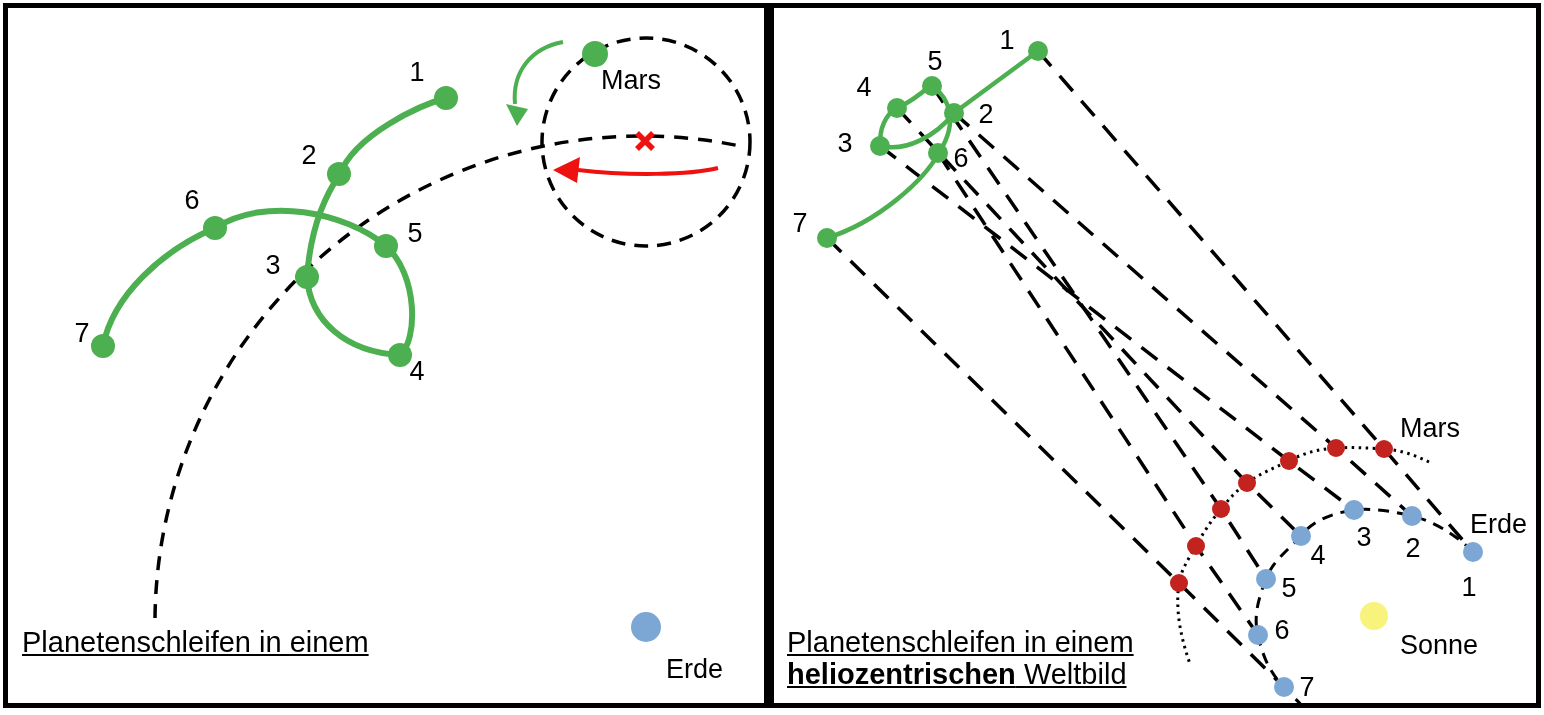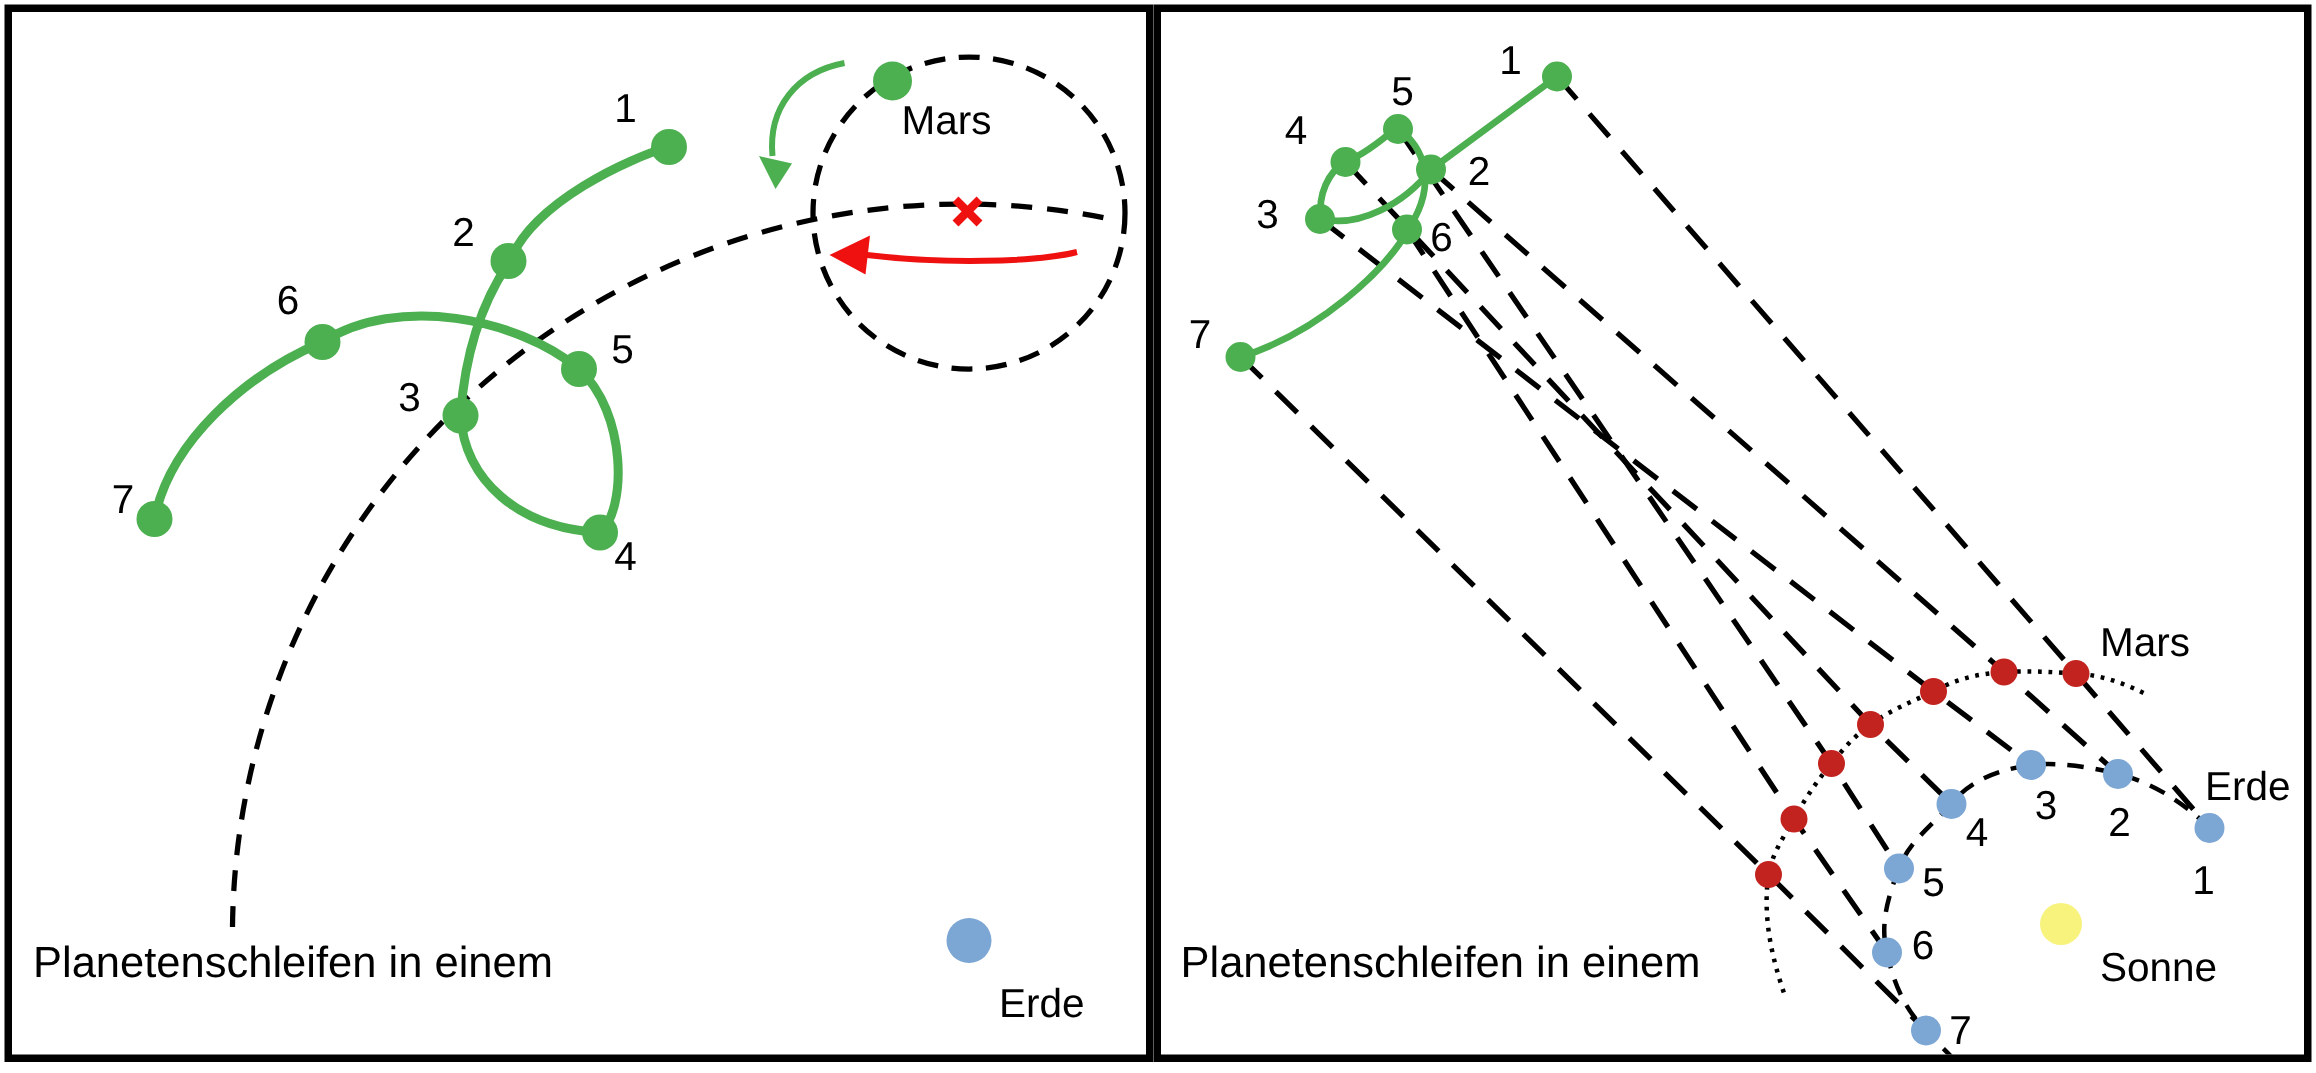--- a/index.html
+++ b/index.html
@@ -2,21 +2,21 @@
 <html><head>
 <meta charset="utf-8">
 <style>
   html,body{margin:0;padding:0;background:#ffffff;}
   #stage{position:relative;width:1544px;height:715px;background:#ffffff;overflow:hidden;
          font-family:"Liberation Sans",sans-serif;}
   .panel{position:absolute;top:3px;height:705px;border:5px solid #000;box-sizing:border-box;background:#fff;}
   #left-panel{left:3px;width:766px;}
   #right-panel{left:769px;width:772px;}
   .panel svg{position:absolute;left:0;top:0;display:block;}
-  .caption{position:absolute;color:#000;font-size:29px;line-height:32px;white-space:nowrap;}
+  .caption{position:absolute;color:#000;font-size:29px;line-height:32px;white-space:nowrap;text-decoration:underline;}
   #left-panel .caption{left:14px;top:618px;}
   #right-panel .caption{left:13px;top:618px;}
   .caption b{font-weight:bold;}
   text{font-family:"Liberation Sans",sans-serif;fill:#000;}
   .num{font-size:27px;}
   .lbl{font-size:27px;}
 </style>
 </head>
 <body>
 
@@ -159,16 +159,17 @@
         <text class="num" x="1289" y="597">5</text>
         <text class="num" x="1282" y="639">6</text>
         <text class="num" x="1307" y="696">7</text>
       </g>
       <text class="lbl" x="1400" y="437">Mars</text>
       <text class="lbl" x="1470" y="533">Erde</text>
       <text class="lbl" x="1400" y="654">Sonne</text>
     </svg>
     <div class="caption">
       <div>Planetenschleifen in einem</div>
+      <div><b>heliozentrischen</b><span> Weltbild</span></div>
     </div>
   </div>
 
 </div>
 
 </body></html>

